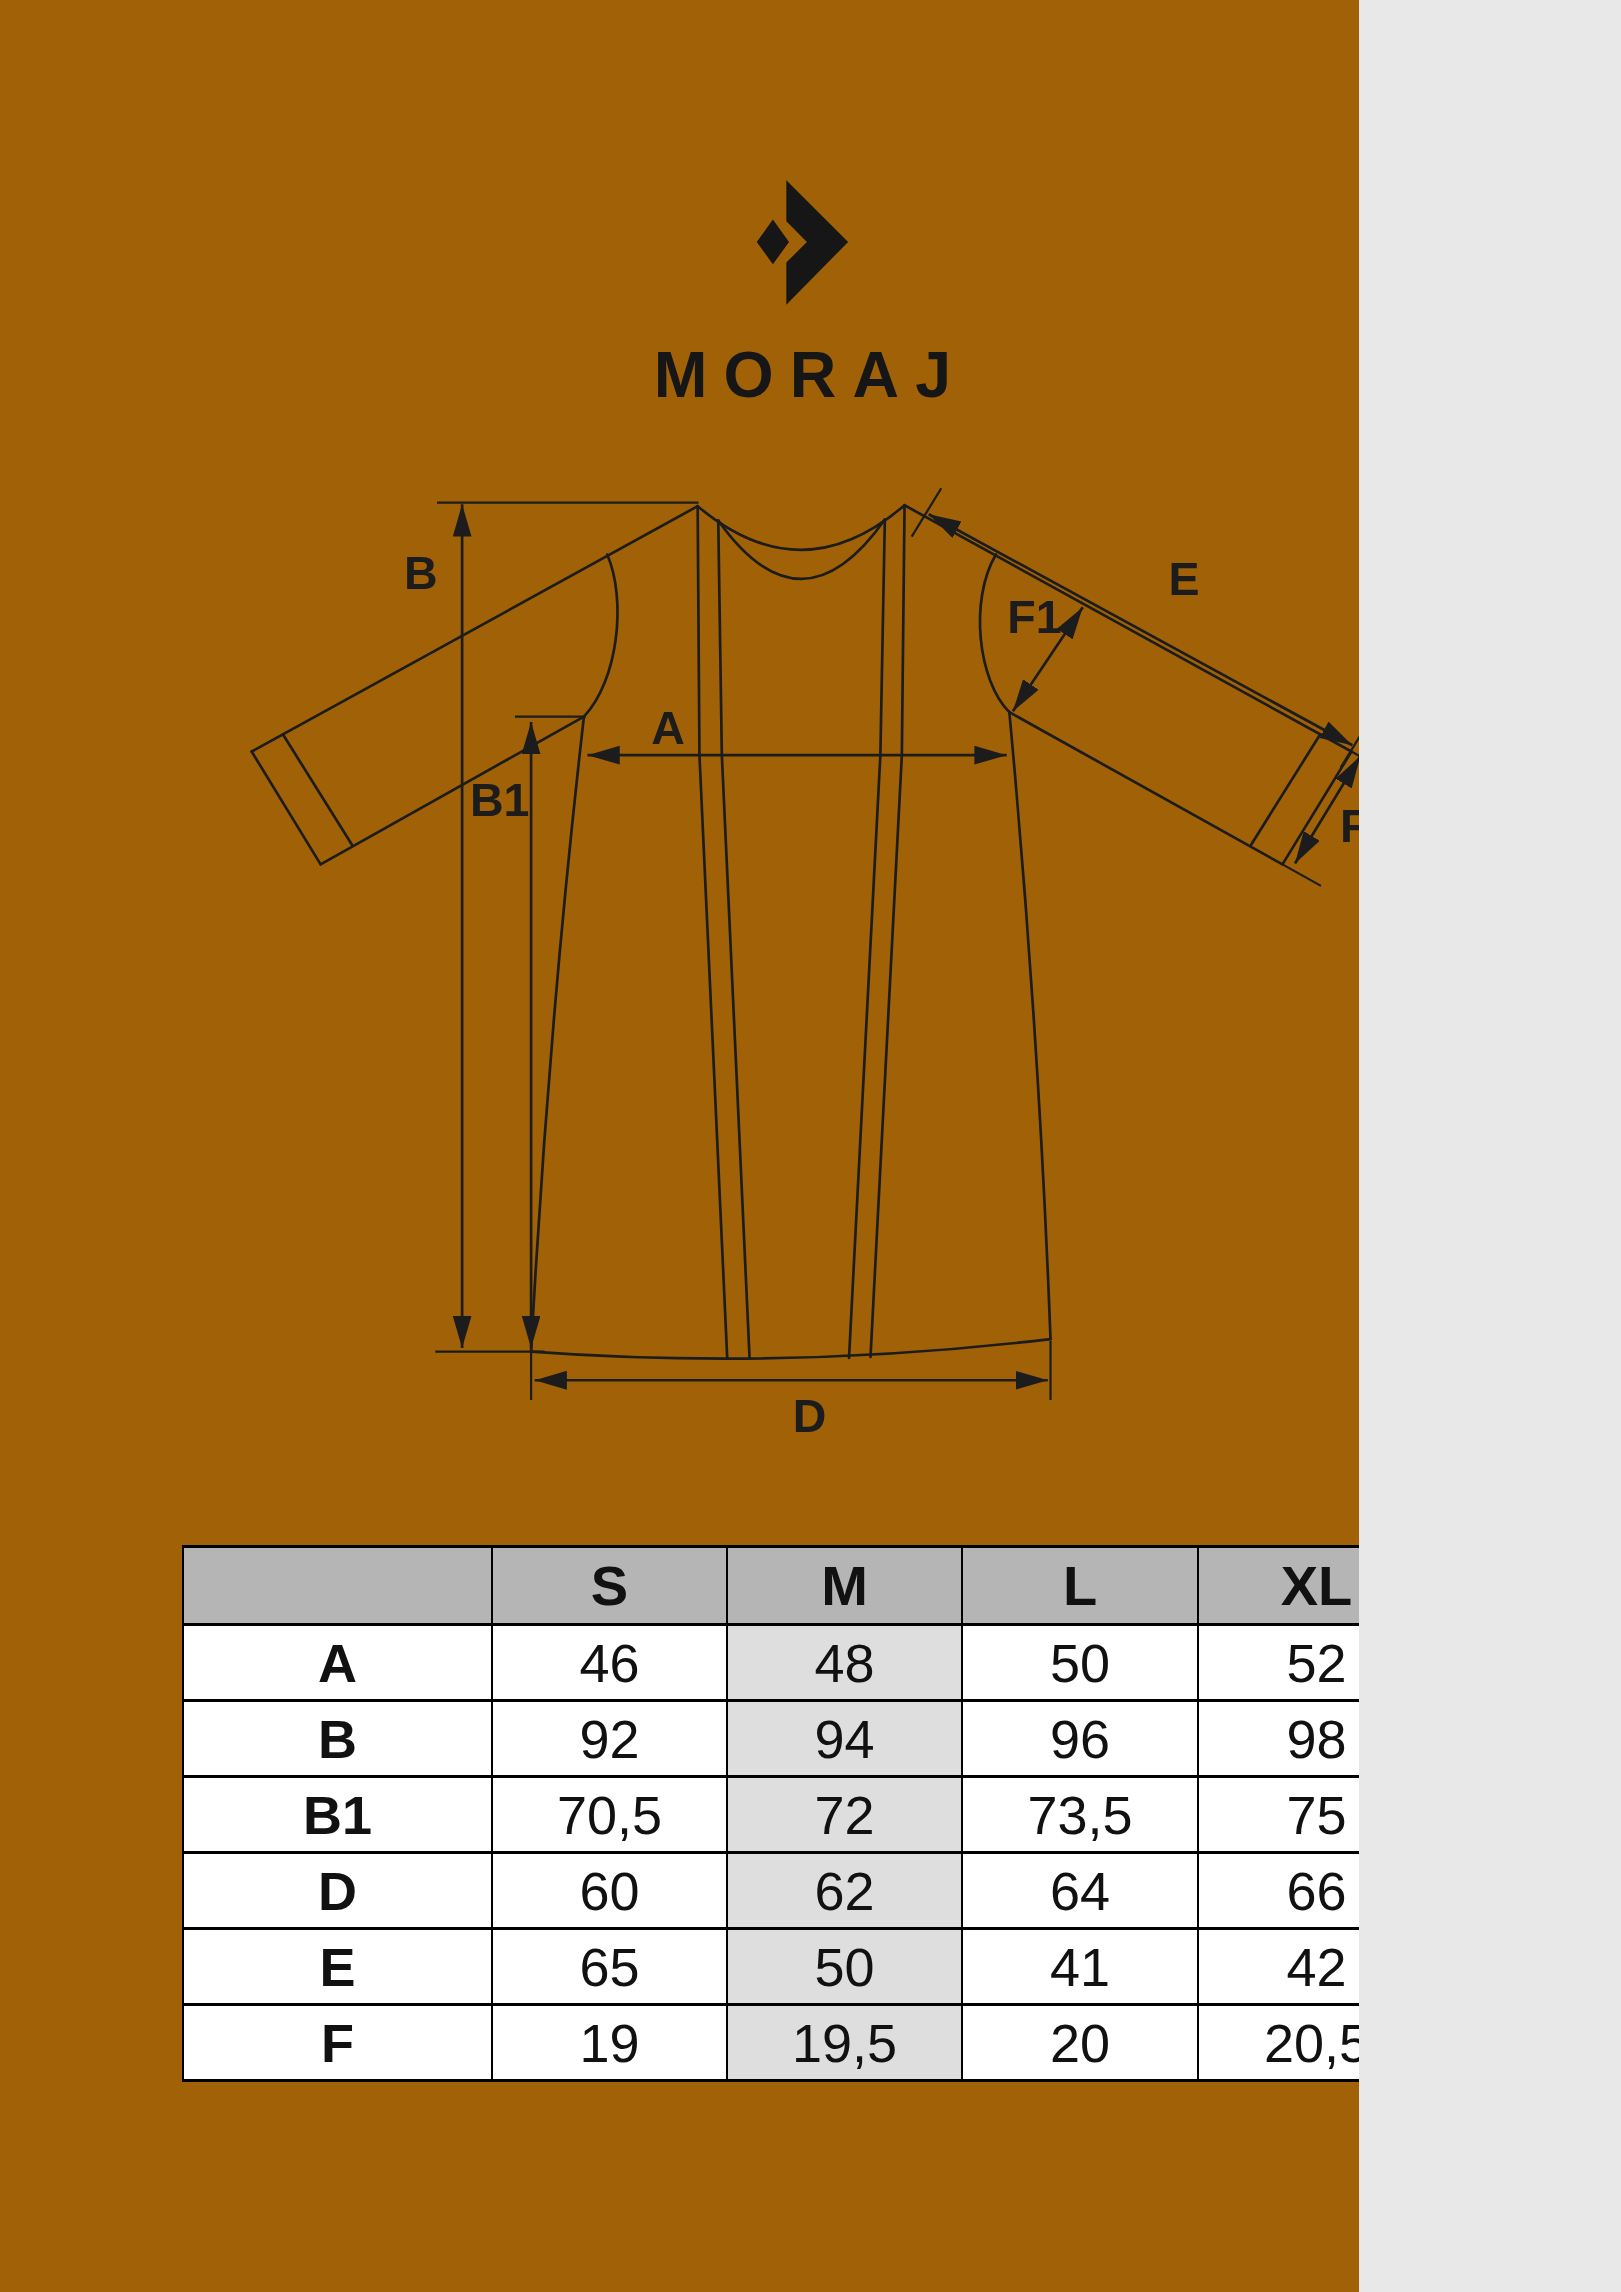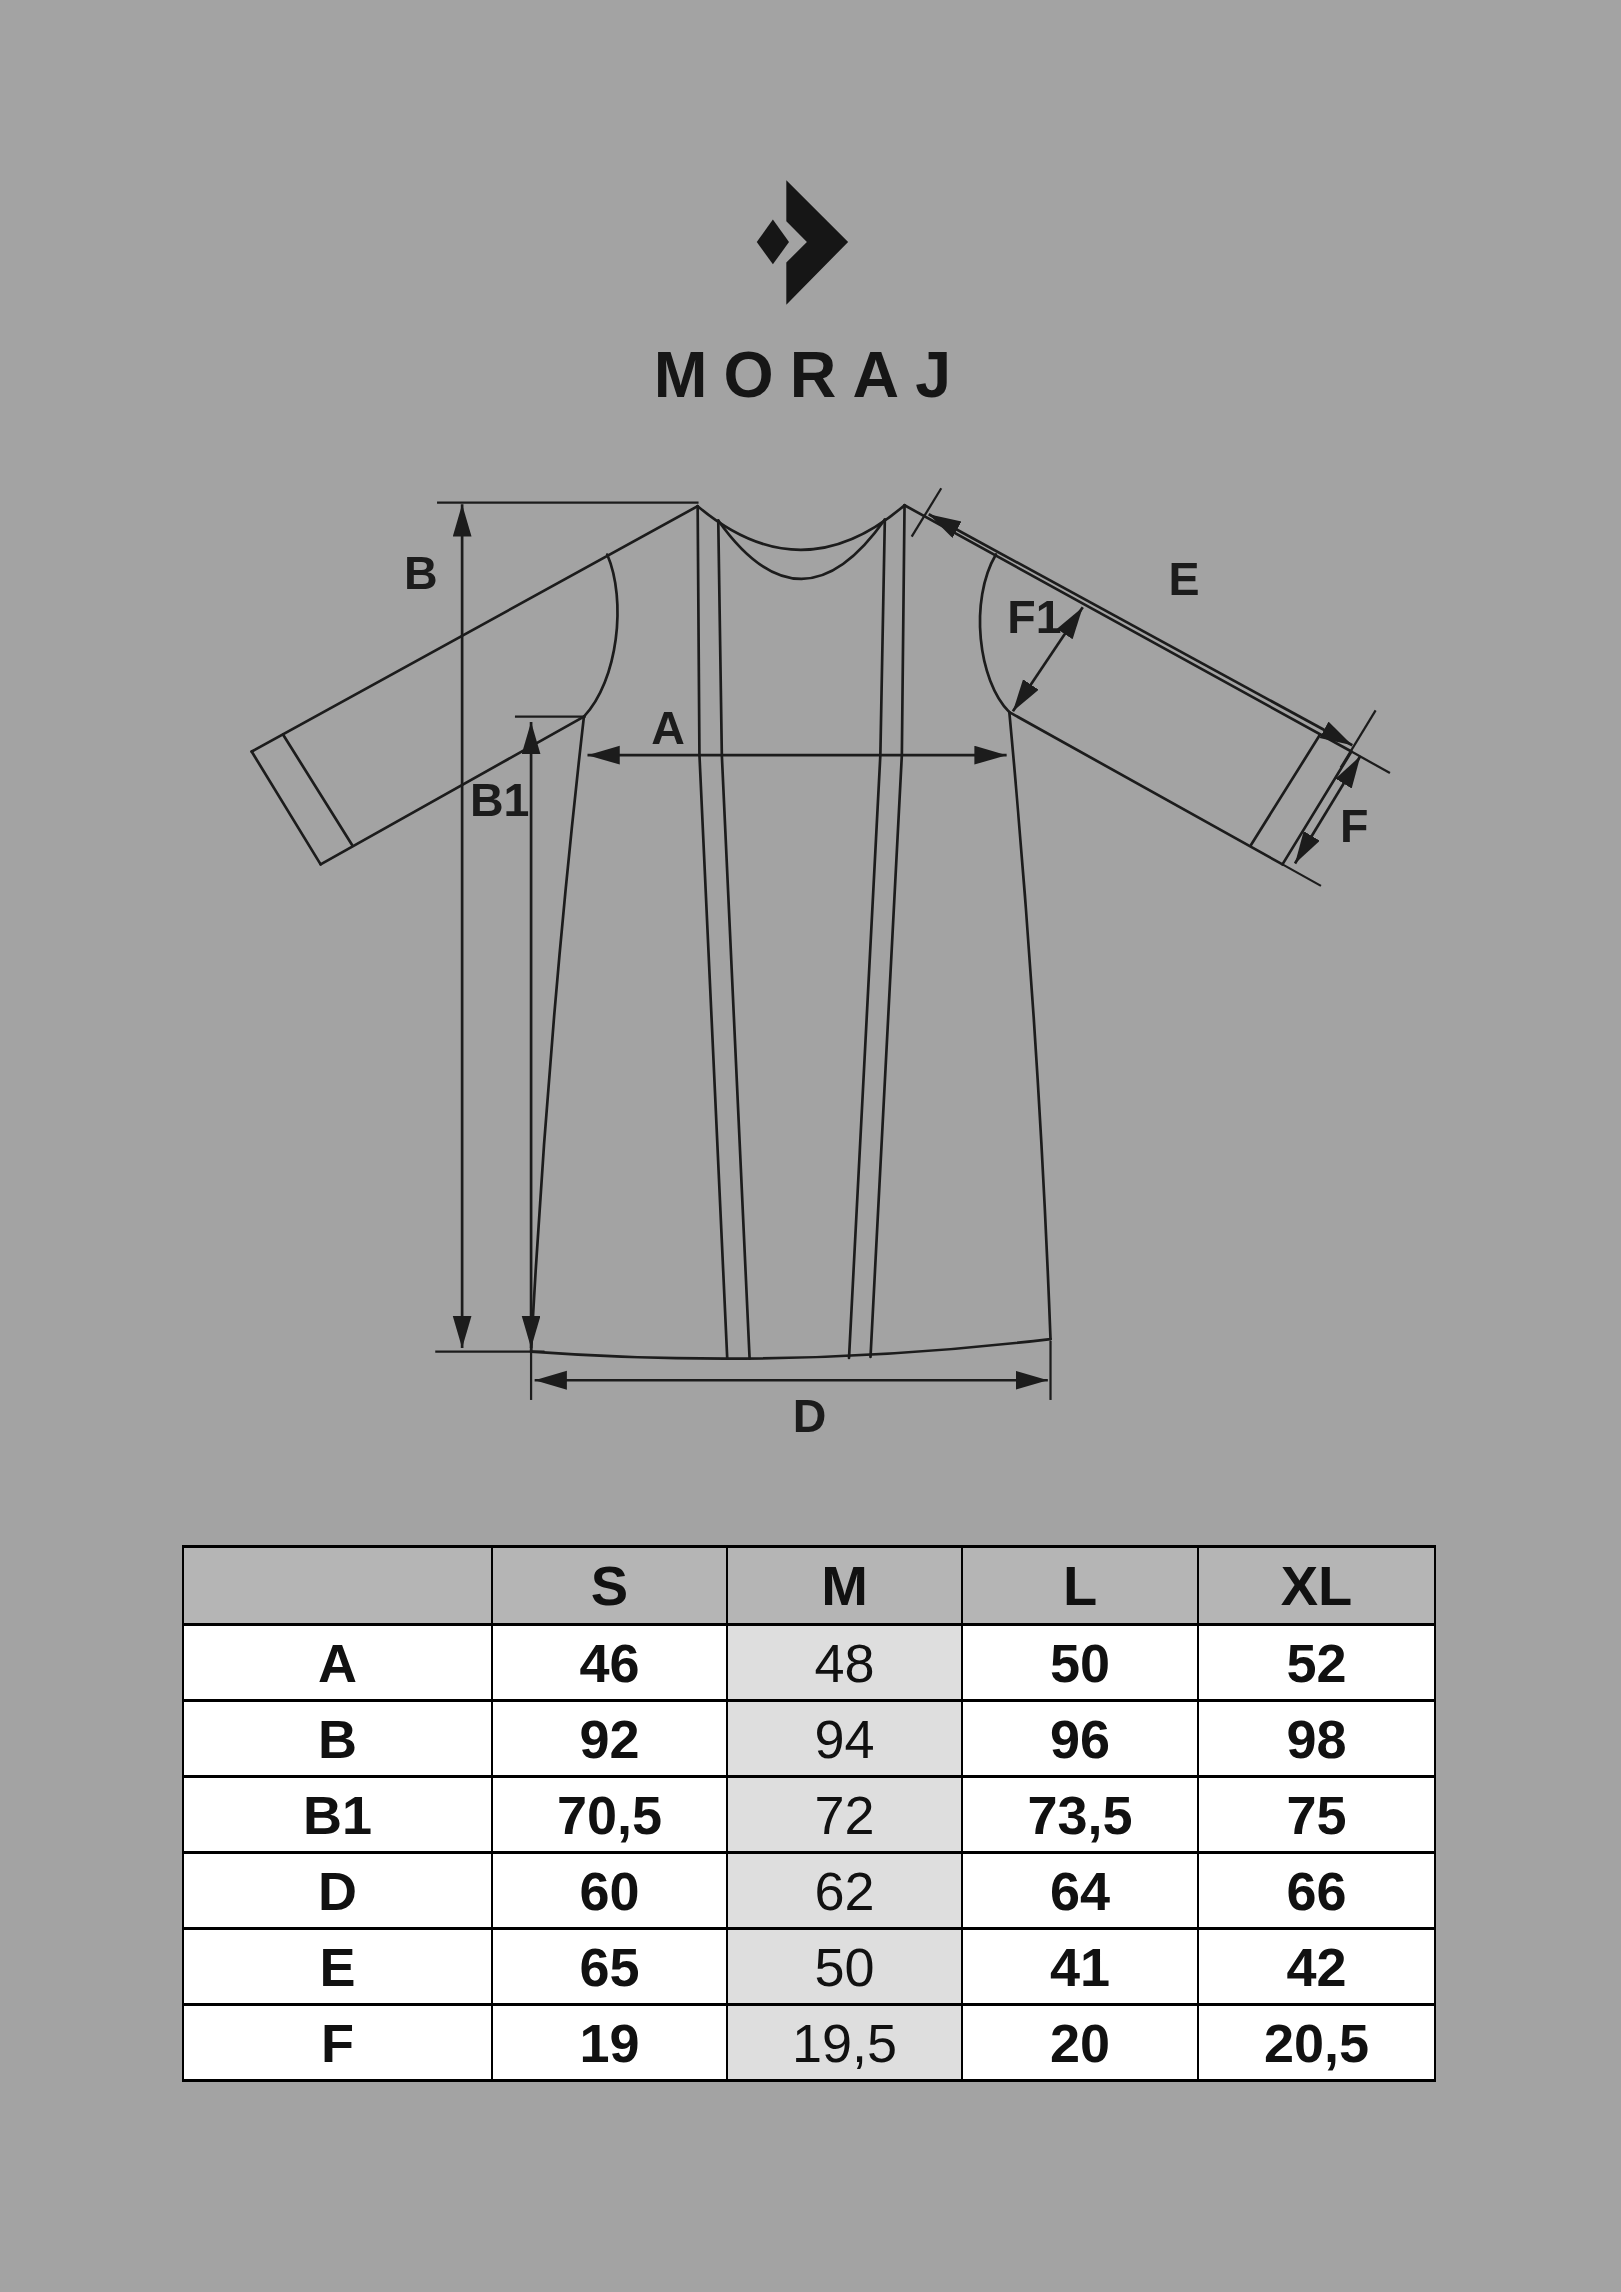--- a/index.html
+++ b/index.html
@@ -1,19 +1,19 @@
 <!DOCTYPE html>
 <html style="font-size:14.3px"><head>
 <meta charset="utf-8">
 <style>
   html,body{margin:0;padding:0;background:#e8e8e8;}
   #page{
     position:relative;
-    width:1621px;height:2293px;
-    background:#a3a3a3;
+    width:1359px;height:2293px;
+    background:#a16207;
     font-family:"Liberation Sans", sans-serif;
     overflow:hidden;
   }
   #art{position:absolute;left:0;top:0;width:1621px;height:2293px;}
   
   #size-table{
     position:absolute;
     left:182px;top:1545px;
     width:1252px;
     border-collapse:collapse;
@@ -22,21 +22,21 @@
   }
   #size-table td,#size-table th{
     border:3.6px solid #000;
     border-left-width:2.7px;
     border-right-width:2.7px;
     text-align:center;
     vertical-align:middle;
     padding:0;
     background:#fff;
     font-size:54px;
-    font-weight:700;
+    font-weight:400;
     line-height:1;
   }
   #size-table tr{height:76px;}
   #size-table tr.hdr{height:78px;}
   #size-table tr.hdr th{background:#b5b5b5;font-weight:700;font-size:56px;}
   #size-table td.rowlab{font-weight:700;font-size:54px;}
   #size-table td.mcol{background:#dedede;font-weight:400;}
   
   .dimlabel{font-family:"Liberation Sans",sans-serif;font-weight:700;font-size:52px;fill:#1c1c1c;}
   .wordmark{font-family:"Liberation Sans",sans-serif;font-weight:700;font-size:72px;fill:#161616;letter-spacing:18px;}

